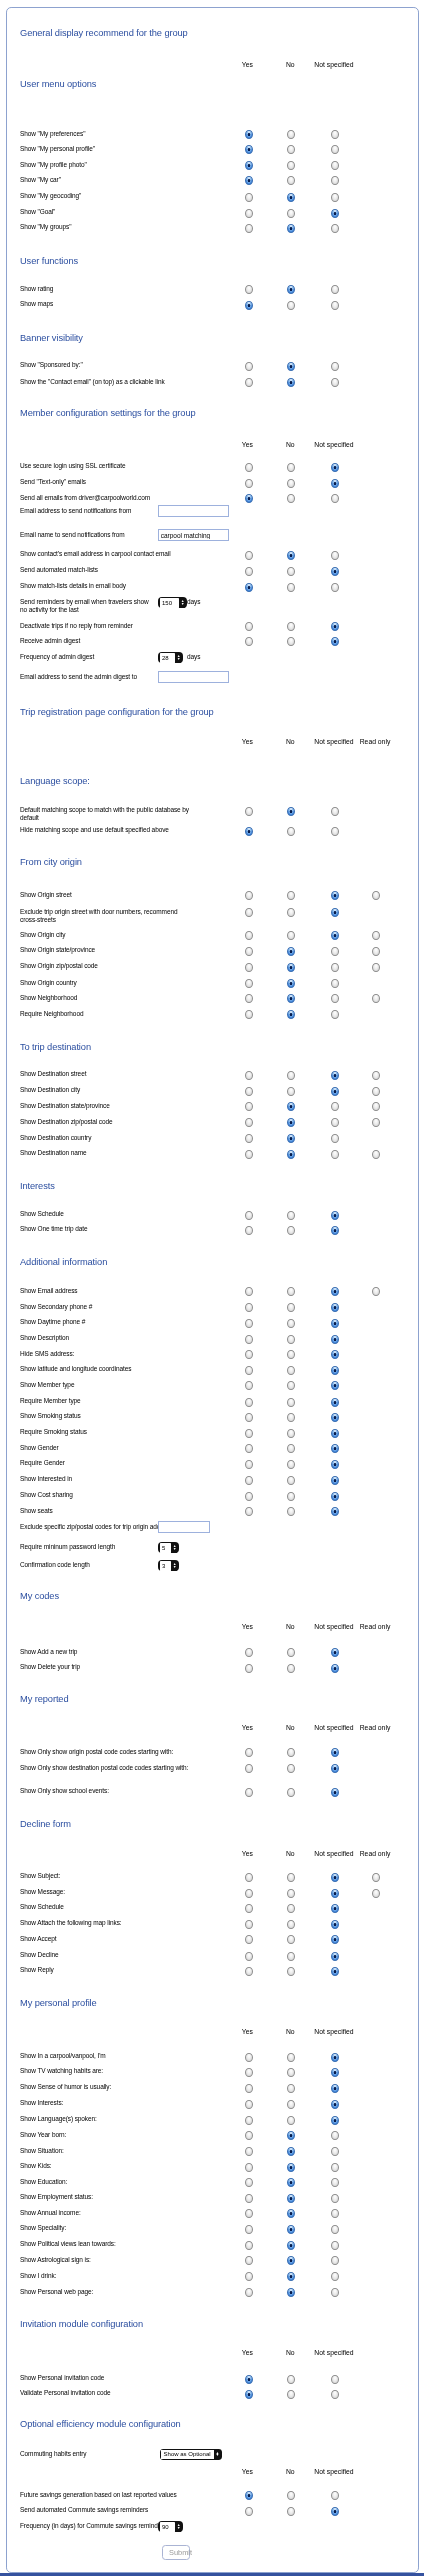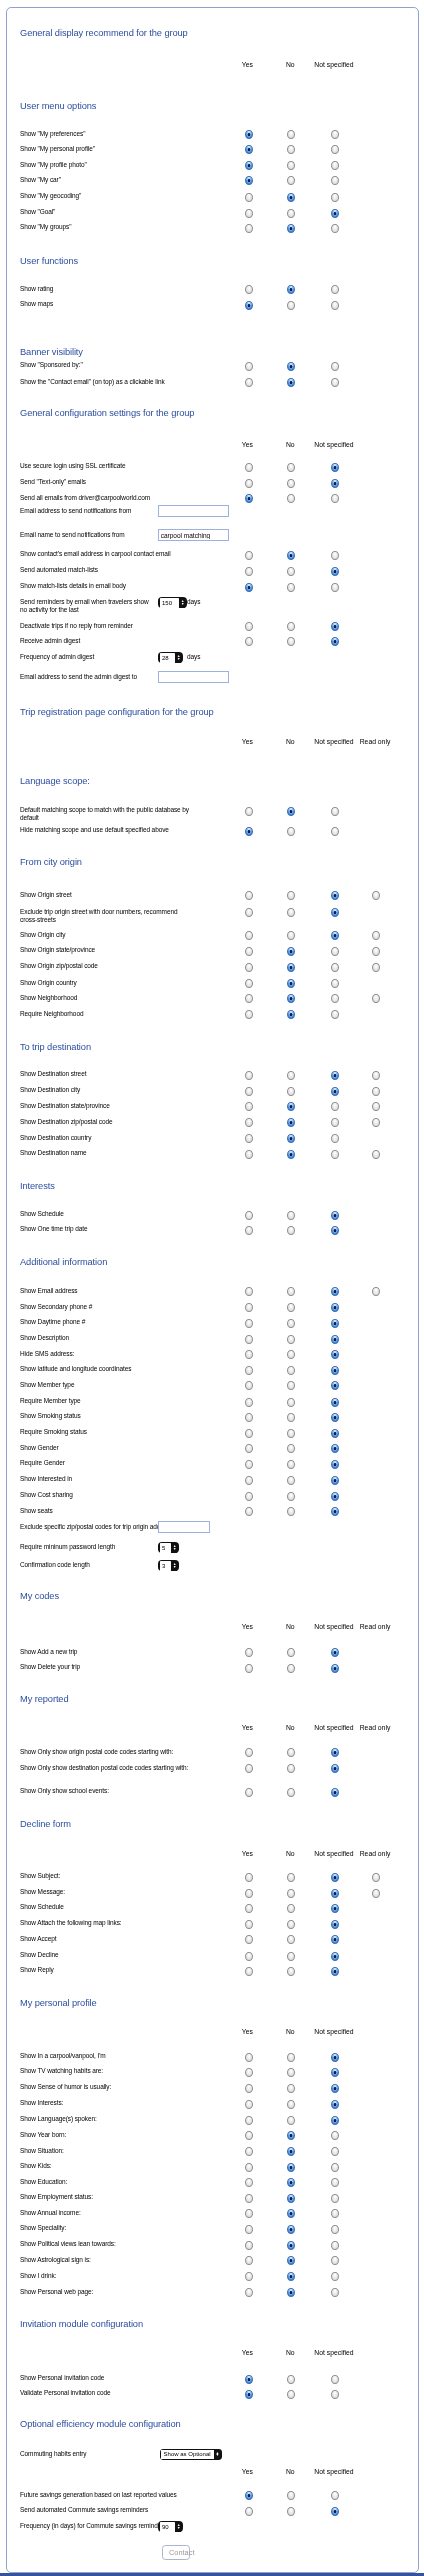--- a/index.html
+++ b/index.html
@@ -74,21 +74,21 @@
 </head>
 <body>
 
 <div id="panel"></div>
 <div id="bottom-bar"></div>
 
 <div class="sec-title" style="top: 28px;">General display recommend for the group</div>
 <div class="col-label" style="left: 236px; top: 61px; width: 22.6px;">Yes</div>
 <div class="col-label" style="left: 279px; top: 61px; width: 22.6px;">No</div>
 <div class="col-label" style="left: 314px; top: 61px; width: 40px;">Not specified</div>
-<div class="sec-title" style="top: 101px;">User menu options</div>
+<div class="sec-title" style="top: 79px;">User menu options</div>
 <div class="row-label nowrap" style="top: 130px; width: 221px;">Show "My preferences"</div>
 <span class="radio sel" style="left: 245px; top: 130px;"></span>
 <span class="radio" style="left: 287px; top: 130px;"></span>
 <span class="radio" style="left: 331px; top: 130px;"></span>
 <div class="row-label nowrap" style="top: 145px; width: 221px;">Show "My personal profile"</div>
 <span class="radio sel" style="left: 245px; top: 145px;"></span>
 <span class="radio" style="left: 287px; top: 145px;"></span>
 <span class="radio" style="left: 331px; top: 145px;"></span>
 <div class="row-label nowrap" style="top: 161px; width: 221px;">Show "My profile photo"</div>
 <span class="radio sel" style="left: 245px; top: 161px;"></span>
@@ -112,30 +112,30 @@
 <span class="radio" style="left: 331px; top: 224px;"></span>
 <div class="sec-title" style="top: 256px;">User functions</div>
 <div class="row-label nowrap" style="top: 285px; width: 221px;">Show rating</div>
 <span class="radio" style="left: 245px; top: 285px;"></span>
 <span class="radio sel" style="left: 287px; top: 285px;"></span>
 <span class="radio" style="left: 331px; top: 285px;"></span>
 <div class="row-label nowrap" style="top: 300px; width: 221px;">Show maps</div>
 <span class="radio sel" style="left: 245px; top: 301px;"></span>
 <span class="radio" style="left: 287px; top: 301px;"></span>
 <span class="radio" style="left: 331px; top: 301px;"></span>
-<div class="sec-title" style="top: 347px;">Banner visibility</div>
+<div class="sec-title" style="top: 333px;">Banner visibility</div>
 <div class="row-label nowrap" style="top: 361px; width: 221px;">Show "Sponsored by:"</div>
 <span class="radio" style="left: 245px; top: 362px;"></span>
 <span class="radio sel" style="left: 287px; top: 362px;"></span>
 <span class="radio" style="left: 331px; top: 362px;"></span>
 <div class="row-label nowrap" style="top: 378px; width: 221px;">Show the "Contact email" (on top) as a clickable link</div>
 <span class="radio" style="left: 245px; top: 378px;"></span>
 <span class="radio sel" style="left: 287px; top: 378px;"></span>
 <span class="radio" style="left: 331px; top: 378px;"></span>
-<div class="sec-title" style="top: 408px;">General configuration settings for the group</div>
+<div class="sec-title" style="top: 408px;">Member configuration settings for the group</div>
 <div class="col-label" style="left: 236px; top: 441px; width: 22.6px;">Yes</div>
 <div class="col-label" style="left: 279px; top: 441px; width: 22.6px;">No</div>
 <div class="col-label" style="left: 314px; top: 441px; width: 40px;">Not specified</div>
 <div class="row-label nowrap" style="top: 462px; width: 221px;">Use secure login using SSL certificate</div>
 <span class="radio" style="left: 245px; top: 463px;"></span>
 <span class="radio" style="left: 287px; top: 463px;"></span>
 <span class="radio sel" style="left: 331px; top: 463px;"></span>
 <div class="row-label nowrap" style="top: 478px; width: 221px;">Send "Text-only" emails</div>
 <span class="radio" style="left: 245px; top: 479px;"></span>
 <span class="radio" style="left: 287px; top: 479px;"></span>
@@ -525,14 +525,14 @@
 <span class="radio" style="left: 287px; top: 2507px;"></span>
 <span class="radio sel" style="left: 331px; top: 2507px;"></span>
 <div class="row-label nowrap" style="top: 2522px; width: 221px;">Frequency (in days) for Commute savings reminders</div>
 <div class="stepper" style="left: 158px; top: 2521px;">
     <span class="step-val" style="min-width: 11.3px;">90</span>
     <span class="step-arrows">
       <span>▲</span>
       <span>▼</span>
     </span>
   </div>
-<button class="submit-btn" style="left: 162px; top: 2545px;">Contact</button>
+<button class="submit-btn" style="left: 162px; top: 2545px;">Submit</button>
 
 
 </body></html>

